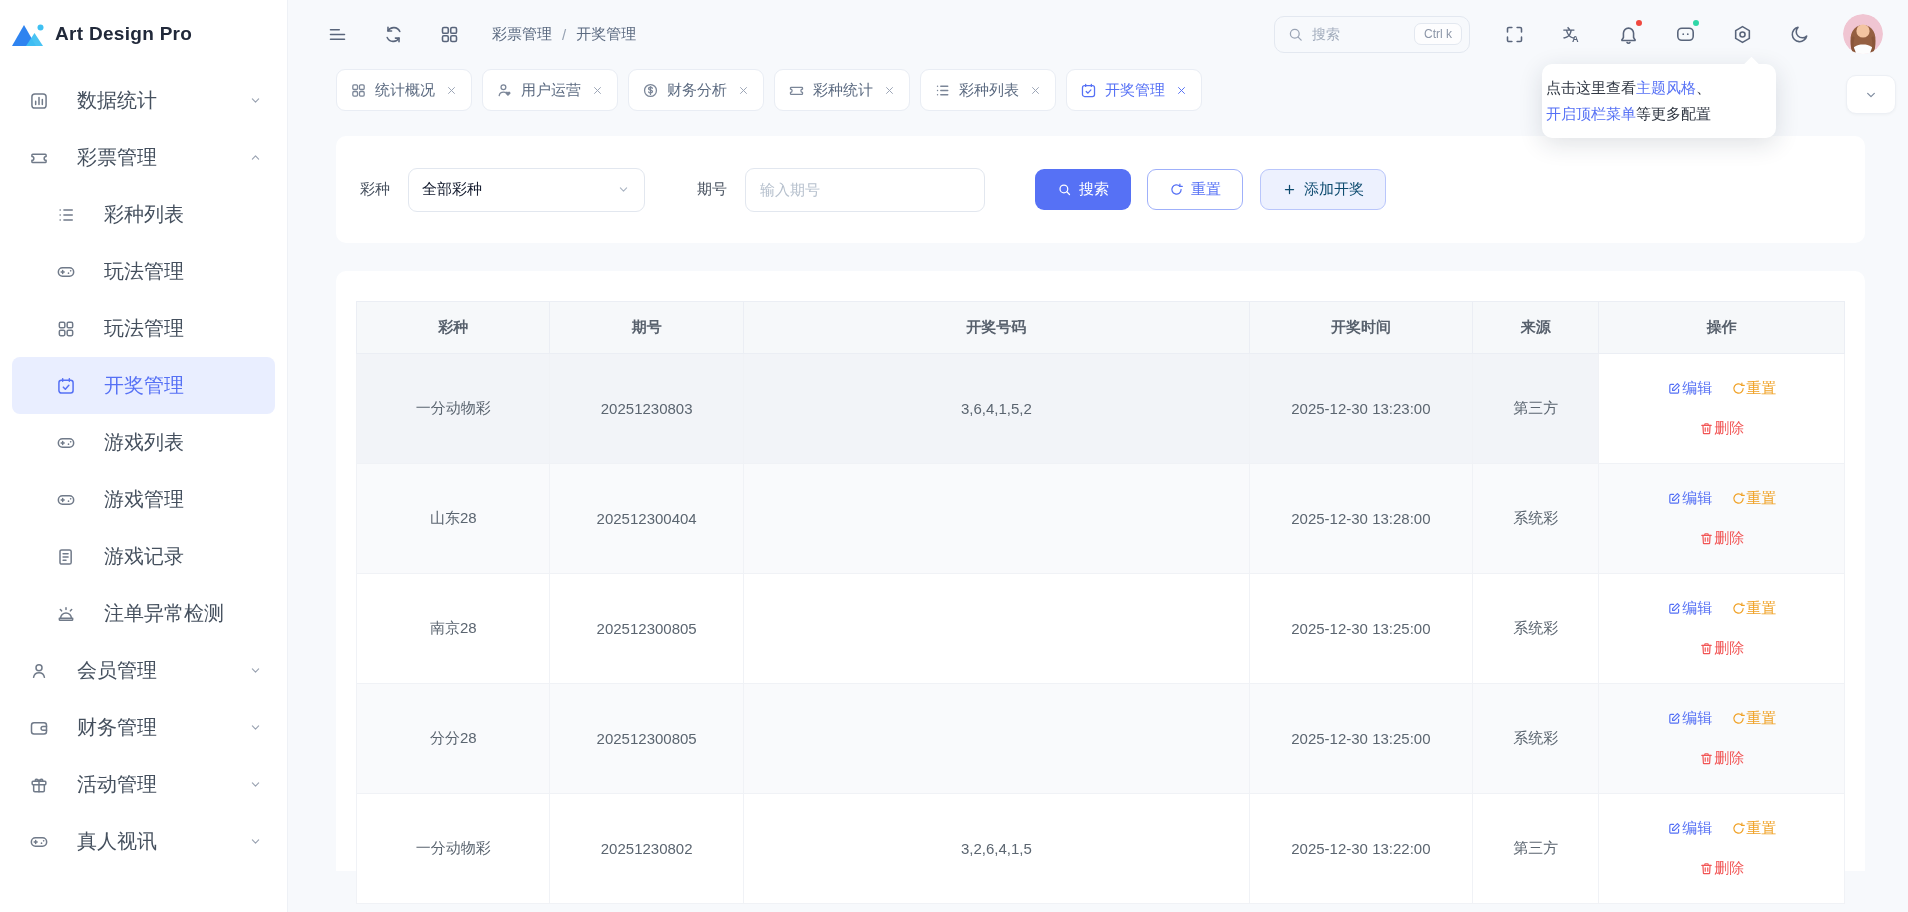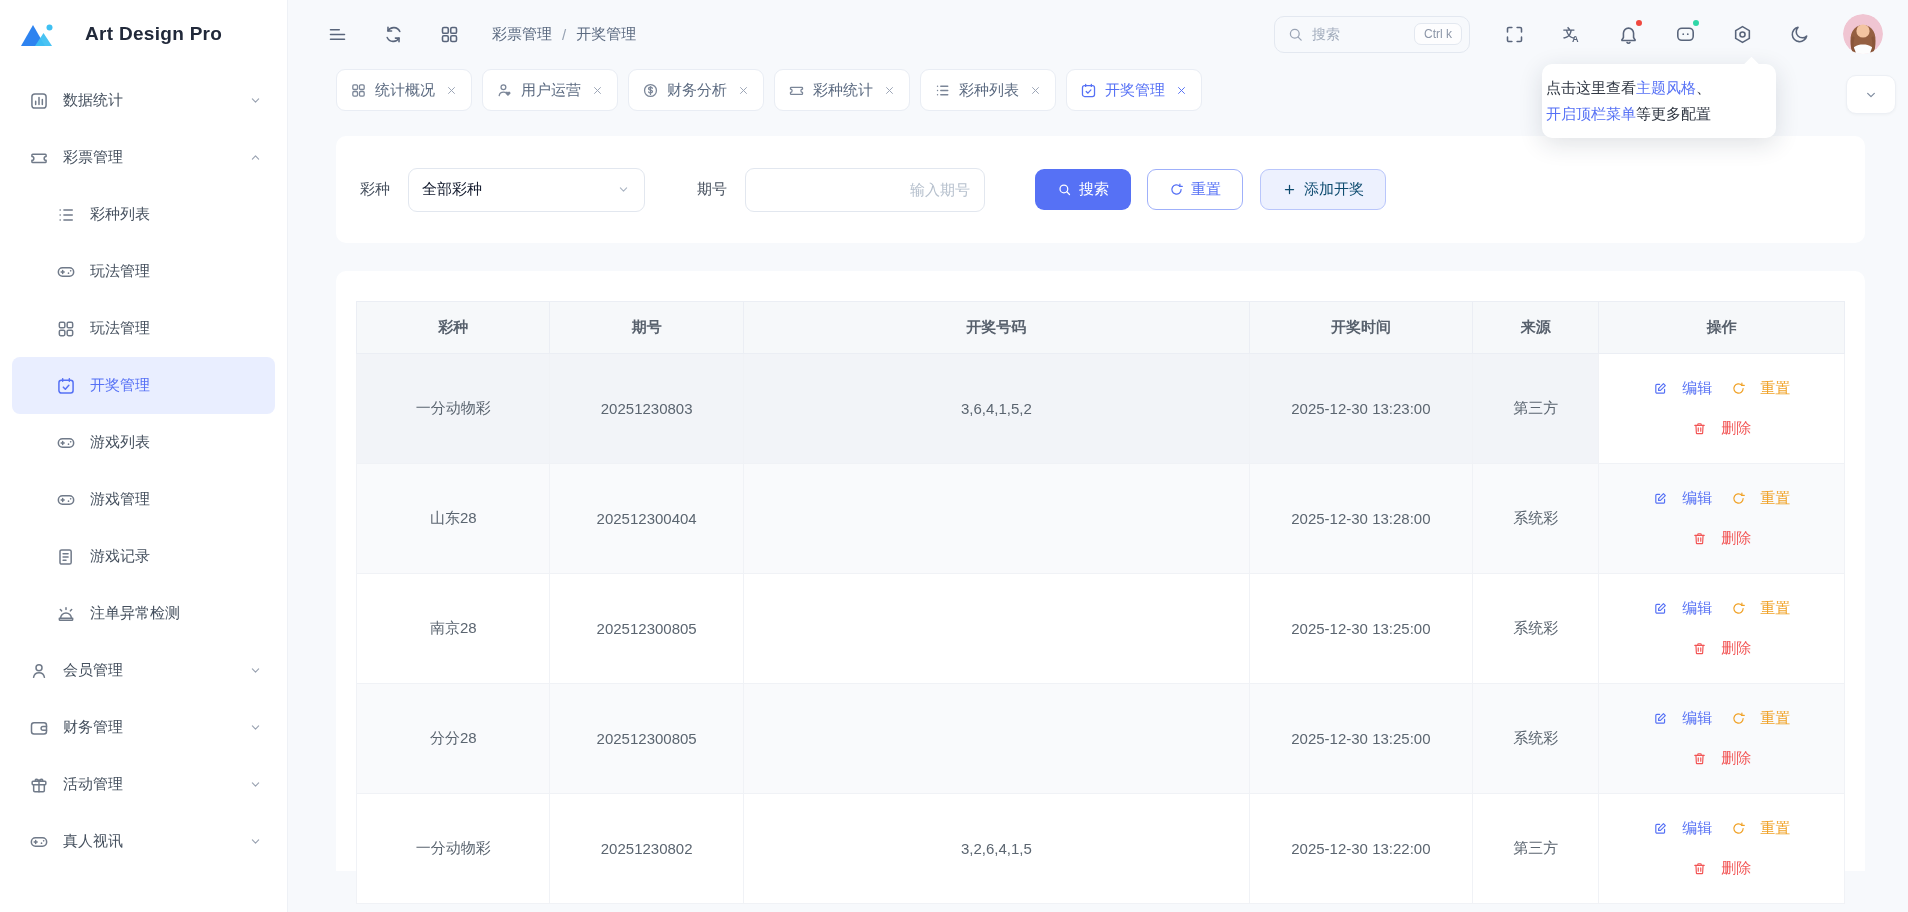--- a/index.html
+++ b/index.html
@@ -6,25 +6,25 @@
   html,body { width:1908px; height:912px; overflow:hidden; }
   body {
     font-family:"Liberation Sans","DejaVu Sans",sans-serif;
     background:#f7f9fc; color:#333; position:relative; display:flex;
   }
   .ic { width:20px; height:20px; flex:none; }
   svg.ic { stroke:currentColor; fill:none; stroke-width:1.8; stroke-linecap:round; stroke-linejoin:round; }
 
   
   .sidebar { width:288px; height:100%; background:#fff; border-right:1px solid #eef1f6; flex:none; overflow:hidden; }
-  .logo-row { height:68px; display:flex; align-items:center; gap:30px; padding-left:19px; }
+  .logo-row { height:68px; display:flex; align-items:center; gap:9px; padding-left:10px; }
   .brand { font-size:19px; font-weight:700; color:#21293a; letter-spacing:.3px; }
   .nav { padding:4px 12px 0 12px; }
-  .nav-item { height:57px; display:flex; align-items:center; gap:14px; padding:0 12px 0 17px;
-    border-radius:8px; font-size:15px; color:#45505e; cursor:pointer; }
+  .nav-item { height:57px; display:flex; align-items:center; gap:28px; padding:0 12px 0 17px;
+    border-radius:8px; font-size:20px; color:#45505e; cursor:pointer; }
   .nav-item .ic { color:#707a89; }
   .nav-item.sub { padding-left:44px; }
   .nav-item .chev { margin-left:auto; color:#98a1b0; width:15px; height:15px; }
   .nav-item.active { background:#e9eeff; color:#5671f5; }
   .nav-item.active .ic { color:#5671f5; }
 
   
   .main { flex:1; display:flex; flex-direction:column; min-width:0; }
   .topbar { height:68px; display:flex; align-items:center; padding:0 25px 0 36px; gap:30px; }
   .tb-btn { background:none; border:none; color:#59657b; width:26px; height:26px; display:flex; align-items:center; justify-content:center; cursor:pointer; }
@@ -57,39 +57,39 @@
   .tooltip::before { content:""; position:absolute; top:-5px; left:204px; width:11px; height:11px; background:#fff; transform:rotate(45deg); }
   .tooltip .lnk { color:#5671f5; cursor:pointer; }
 
   
   .content { flex:1; padding:13px 43px 4px 48px; min-height:0; }
   .card { background:#fff; border-radius:10px; }
   .filter-card { height:107px; display:flex; align-items:center; padding:0 24px; }
   .f-label { font-size:15px; color:#454f5d; margin-right:18px; white-space:nowrap; }
   .select { width:237px; height:44px; border:1px solid #e2e7ef; border-radius:9px; display:flex; align-items:center; justify-content:space-between; padding:0 13px; font-size:15px; color:#0f172a; cursor:pointer; margin-right:52px; background:#fff; }
   .select .ic { width:15px; height:15px; color:#aab4c2; }
-  .txt-input { width:240px; height:44px; border:1px solid #e2e7ef; border-radius:9px; padding:0 14px; font-size:15px; color:#45505e; outline:none; margin-right:50px; font-family:inherit; background:#fff;text-align:right; }
+  .txt-input { width:240px; height:44px; border:1px solid #e2e7ef; border-radius:9px; padding:0 14px; font-size:15px; color:#45505e; outline:none; margin-right:50px; font-family:inherit; background:#fff; }
   .txt-input::placeholder { color:#b6c0cd; }
   .btn { height:41px; border-radius:9px; display:inline-flex; align-items:center; gap:7px; font-size:15px; padding:0 21px; cursor:pointer; border:1px solid transparent; font-family:inherit; }
   .btn .ic { width:15px; height:15px; stroke-width:2; }
   .btn-primary { background:#5671f5; color:#fff; margin-right:16px; }
   .btn-plain { background:#fff; color:#5671f5; border-color:#9fb0fa; margin-right:17px; }
   .btn-soft { background:#edf1fe; color:#0c4a6e; border-color:#b9c6fb; }
 
   
   .table-card { margin-top:28px; height:600px; padding:30px 20px; border-radius:10px 10px 0 0; }
   table { width:100%; border-collapse:collapse; table-layout:fixed; font-size:15px; color:#5b6570; }
   th { height:52px; background:#f6f8fa; font-weight:700; color:#57606c; border:1px solid #ebeef4; text-align:center; }
   td { height:110px; border:1px solid #f0f2f6; text-align:center; background:#fff; }
   tr.hovered td { background:#f2f4f8; }
   tr.hovered td.action-cell { background:#fff; }
   tr.striped td { background:#f9fafc; }
   .act-lines { display:flex; flex-direction:column; align-items:center; gap:21px; }
   .act-row { display:flex; gap:19px; }
-  .act { display:inline-flex; align-items:center; gap:14px; font-size:15px; cursor:pointer; }
+  .act { display:inline-flex; align-items:center; gap:0; font-size:15px; cursor:pointer; }
   .act .ic { width:15px; height:15px; stroke-width:1.9; }
   .act.edit { color:#5671f5; } .act.reset { color:#f0a125; } .act.del { color:#f25555; }
 </style>
 </head>
 <body>
 
 <svg width="0" height="0" style="position:absolute" aria-hidden="true">
   <defs>
     <symbol id="i-chart" viewBox="0 0 24 24">
         <rect x="3.5" y="3.5" width="17" height="17" rx="3.5"></rect>

